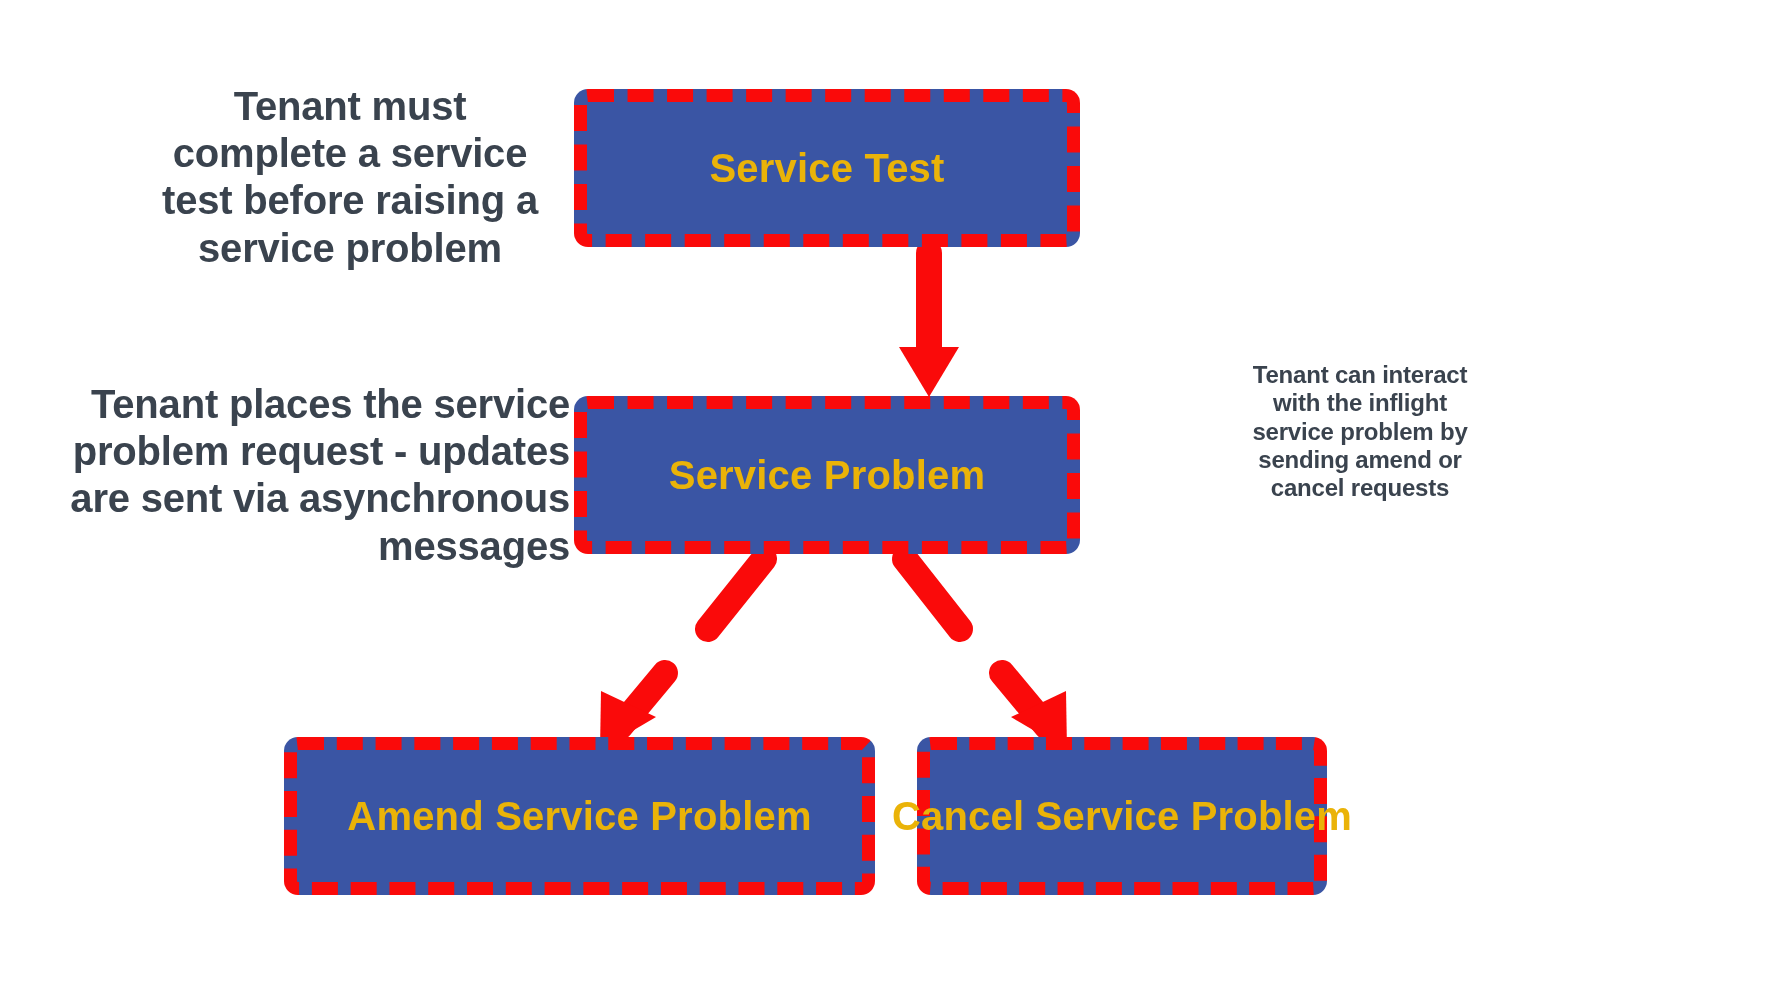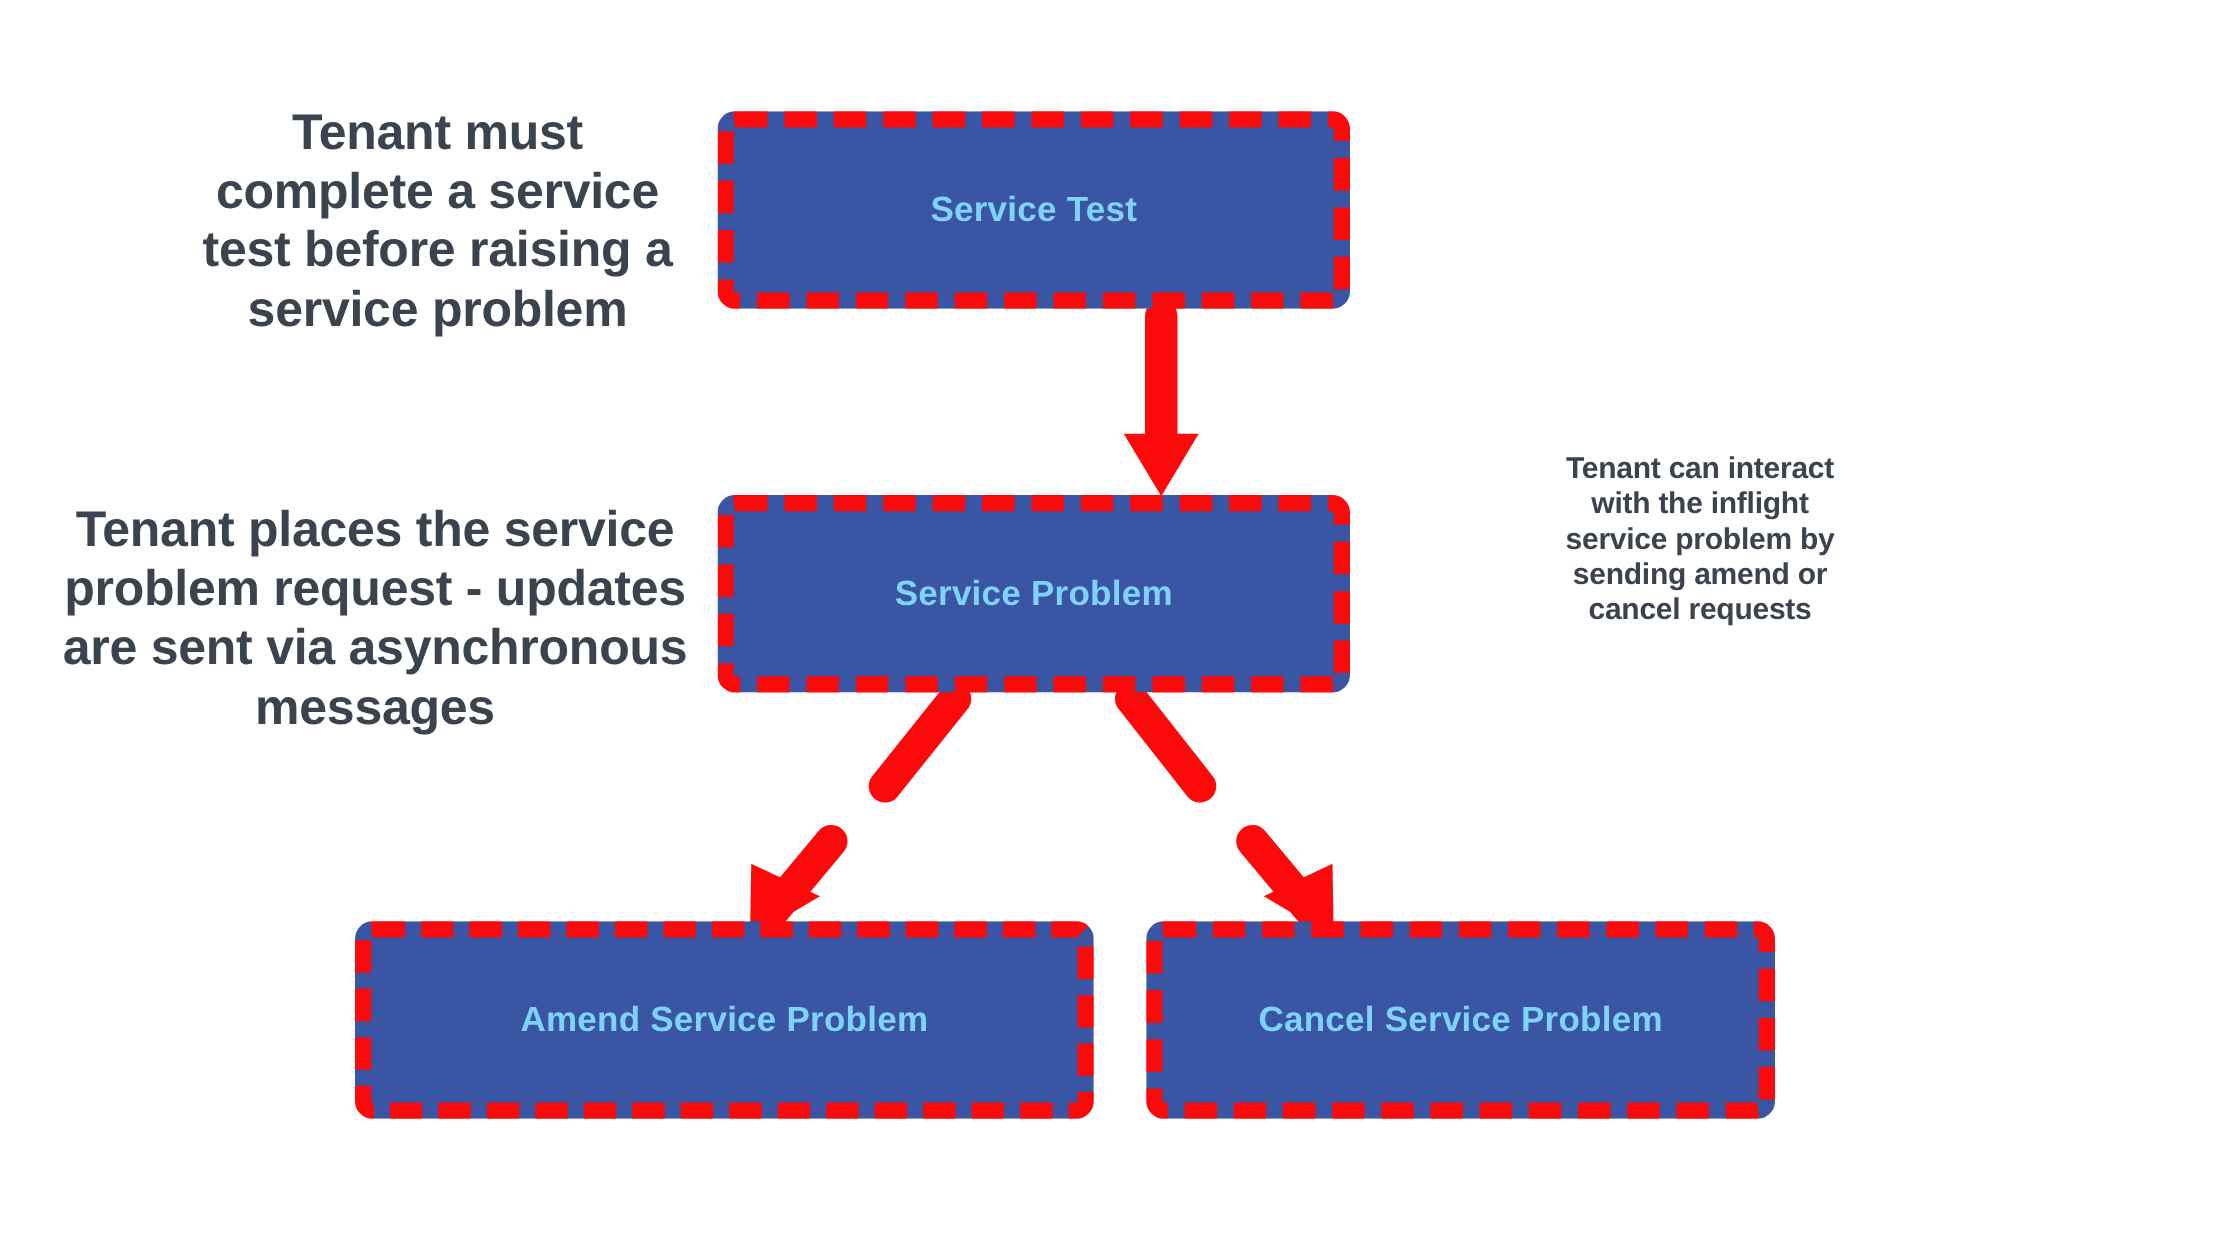--- a/index.html
+++ b/index.html
@@ -28,55 +28,56 @@
     white-space: pre-line;
   }
   #note-left-top {
     left: 150px;
     top: 58px;
     width: 400px;
     font-size: 40px;
   }
   #note-left-mid {
     left: 30px;
-    top: 376px;
+    top: 356px;
     width: 540px;
     font-size: 40px;
+    text-align: right;
   }
   #note-right {
     left: 1160px;
     top: 336px;
     width: 400px;
     font-size: 24px;
   }
 
   
   .node {
     position: absolute;
     box-sizing: border-box;
     background: #3a55a4;
     border: 13px dashed #fa0a0a;
     border-radius: 14px;
     display: flex;
     align-items: center;
     justify-content: center;
   }
   .node-label {
-    color: #7dd3fc;
+    color: #eab308;
     font-weight: bold;
-    font-size: 28px;
+    font-size: 40px;
     letter-spacing: 0.2px;
     text-align: center;
     white-space: nowrap;
   }
 
   #node-service-test      { left: 574px; top: 64px;  width: 506px; height: 158px; }
   #node-service-problem   { left: 574px; top: 371px; width: 506px; height: 158px; }
   #node-amend-problem     { left: 284px; top: 712px; width: 591px; height: 158px; }
-  #node-cancel-problem    { left: 917px; top: 712px; width: 503px; height: 158px; }
+  #node-cancel-problem    { left: 917px; top: 712px; width: 410px; height: 158px; }
 
   
   #connectors {
     position: absolute;
     left: 0;
     top: 0;
     width: 1770px;
     height: 1006px;
     pointer-events: none;
   }

